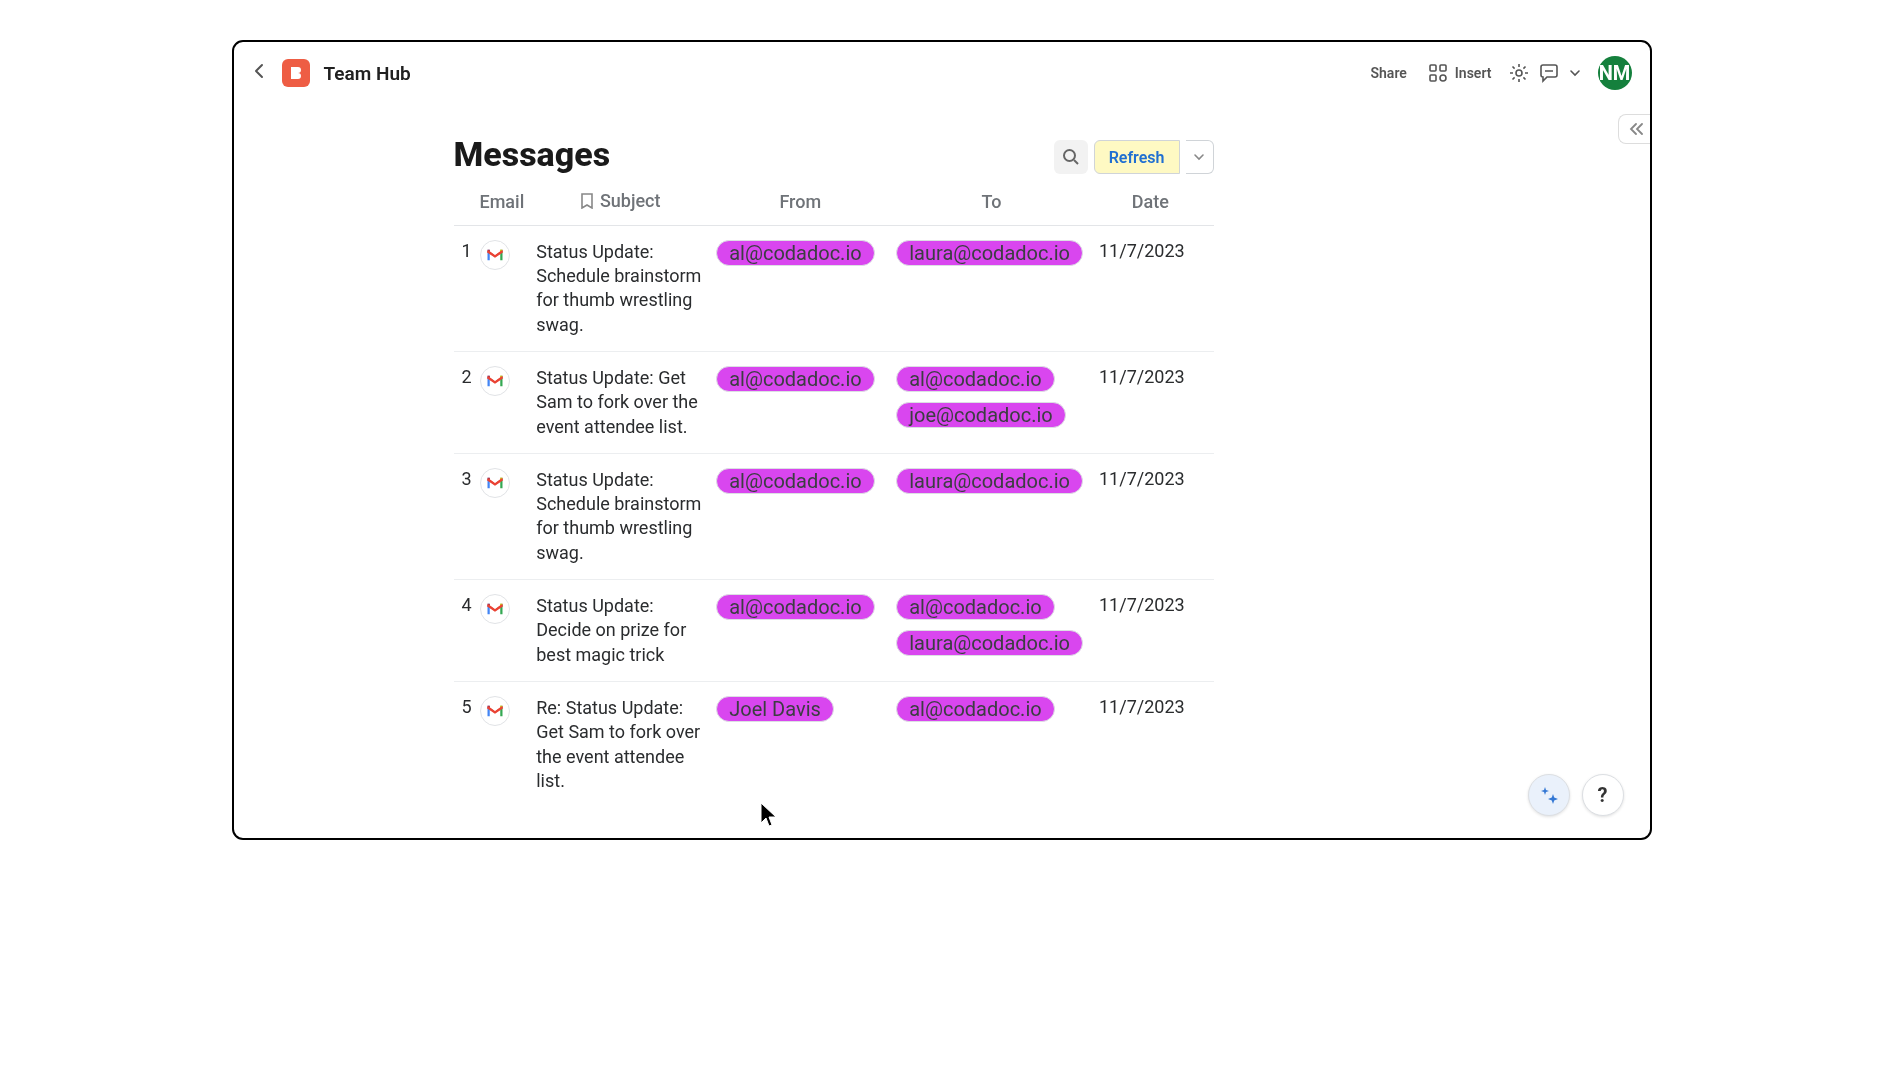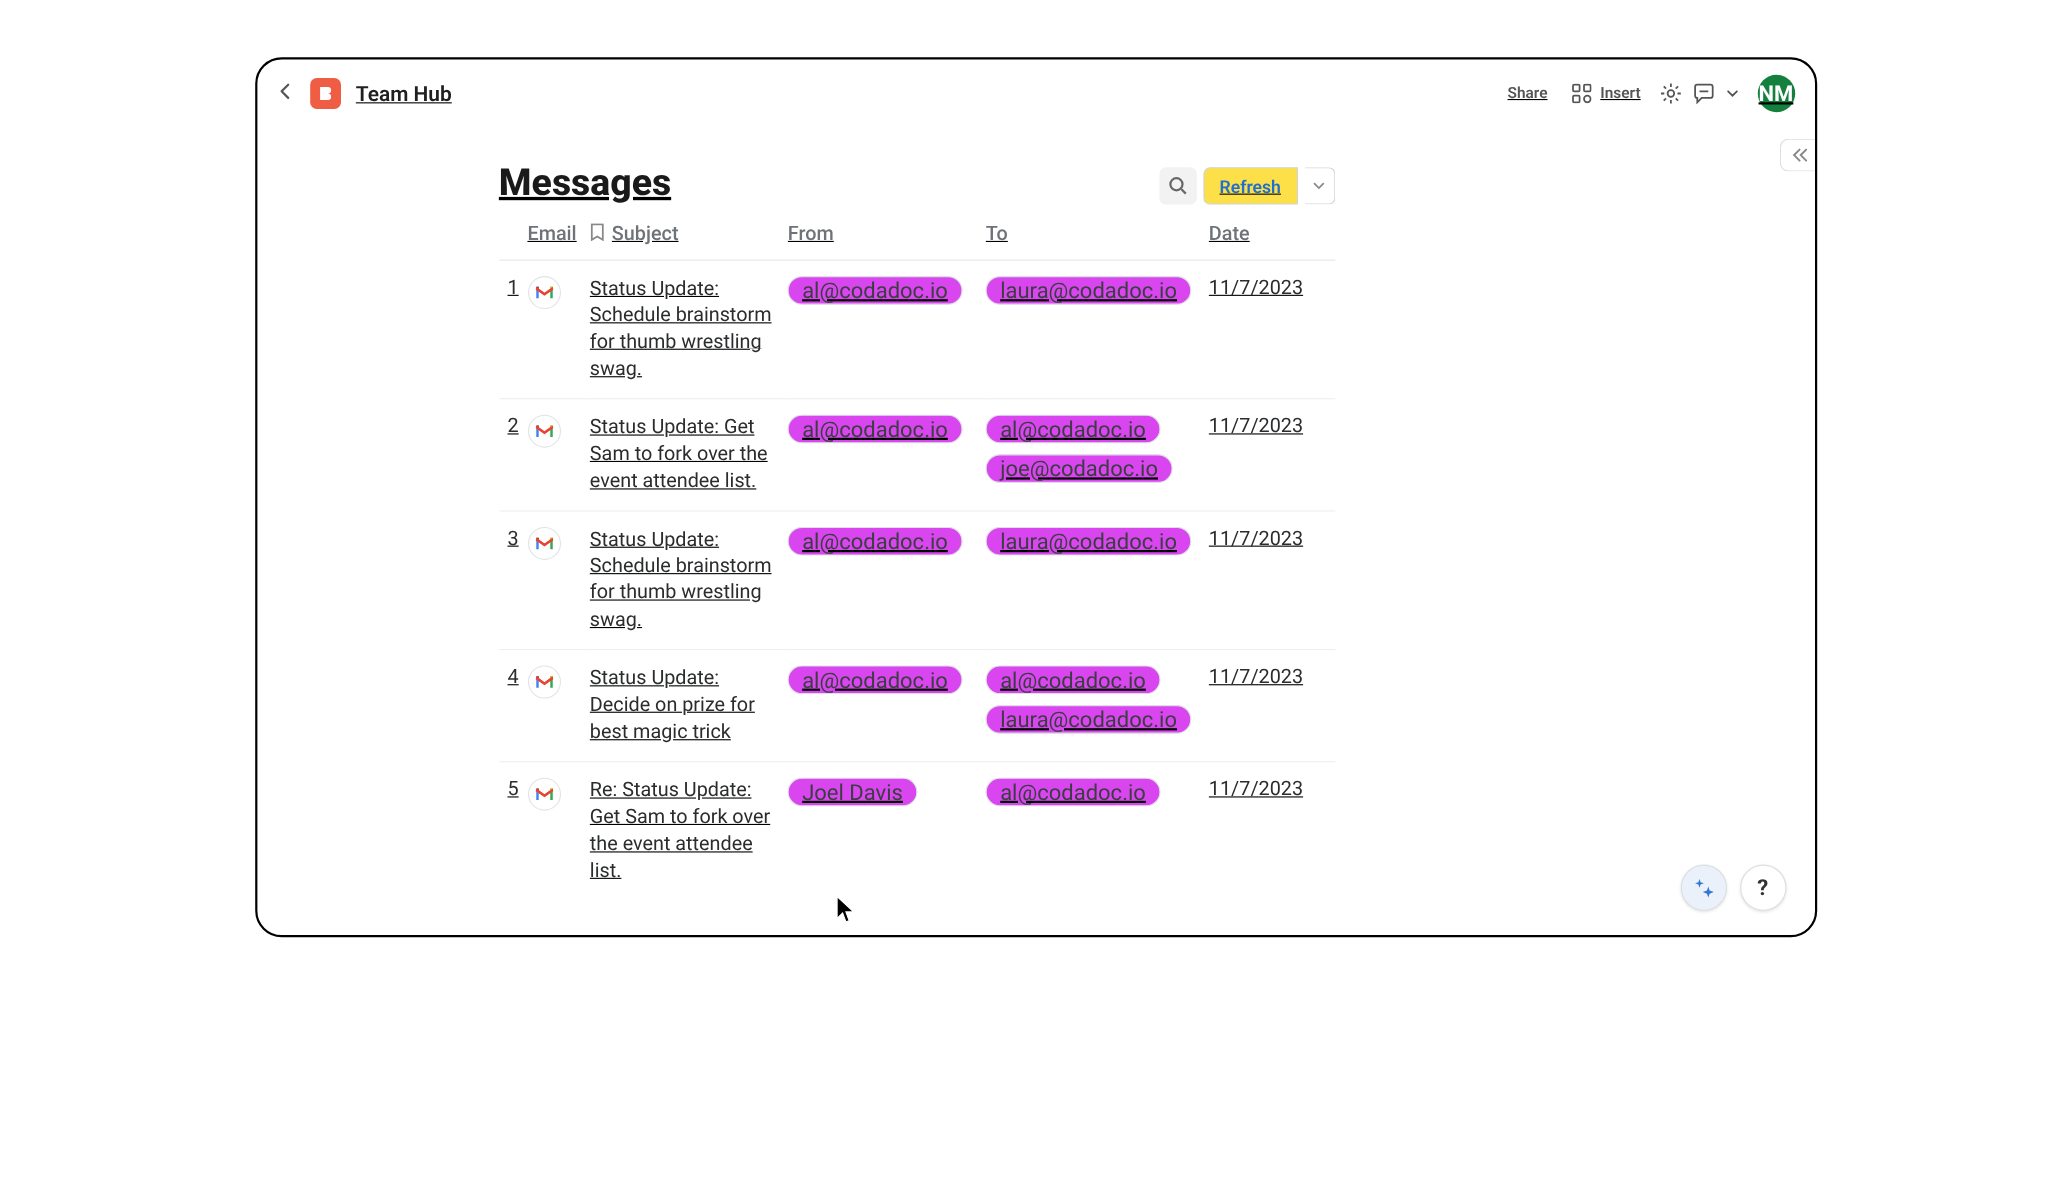--- a/index.html
+++ b/index.html
@@ -3,26 +3,25 @@
 <meta charset="utf-8">
 <style>
 * { margin:0; padding:0; box-sizing:border-box; }
 html, body { width:1883px; height:1080px; font-family:-apple-system,BlinkMacSystemFont,'Segoe UI',Roboto,sans-serif; background:#fff; }
 body { padding:40px 200px 40px 200px; position:relative; }
 
 .window {
   position:relative;
   width:1420px;
   height:800px;
-  margin:12px auto;
+  margin:0 auto;
   background:#fff;
   border:2px solid #000;
-  border-radius:24px;
+  border-radius:11px;
   overflow:hidden;
-  text-decoration:underline;
 }
 .shadow {
   position:absolute;
   top:62px; left:calc(50% - 690px);
   width:1420px; height:800px;
   background:#000;
   border-radius:24px;
   z-index:-1;
 }
 
@@ -61,32 +60,32 @@
 .title-row { display:flex; align-items:center; justify-content:space-between; width:760px; }
 .sub-row { display:flex; align-items:center; gap:10px; color:#8b8f93; font-size:18px; margin-top:6px; margin-bottom:22px; }
 
 .btn-group { display:flex; align-items:center; gap:6px; }
 .search-btn {
   width:34px; height:34px; border-radius:6px; background:#f2f2f2;
   display:flex; align-items:center; justify-content:center; color:#666; cursor:pointer;
 }
 .refresh-btn {
   height:34px; padding:12px 14px; border:1px solid #d0d4d8; border-radius:6px 0 0 6px;
-  background:#fde047; color:#1f6fd1; font-weight:600; font-size:16px;
+  background:#fef9c3; color:#1f6fd1; font-weight:600; font-size:16px;
   display:flex; align-items:center; cursor:pointer;
 }
 .refresh-caret {
   width:28px; height:34px; border:1px solid #d0d4d8; border-left:none; border-radius:0 6px 6px 0;
   display:flex; align-items:center; justify-content:center; color:#888; cursor:pointer; background:#fff;
 }
 
 
 .gtable { width:760px; border-collapse:collapse; }
 .ghead th {
-  text-align:left; font-weight:500; color:#6f7378; font-size:18px;
+  text-align:center; font-weight:500; color:#6f7378; font-size:18px;
   padding:10px 12px 12px 0; border-bottom:1px solid #e3e5e8;
 }
 .ghead th.rownum { width:26px; }
 .ghead th.email { width:54px; }
 .ghead th.subject { width:180px; }
 .ghead th.from { width:180px; }
 .ghead th.to { width:180px; }
 .ghead th.date { }
 .bookmark-icon { display:inline-block; vertical-align:middle; margin-right:6px; color:#888; }
 

